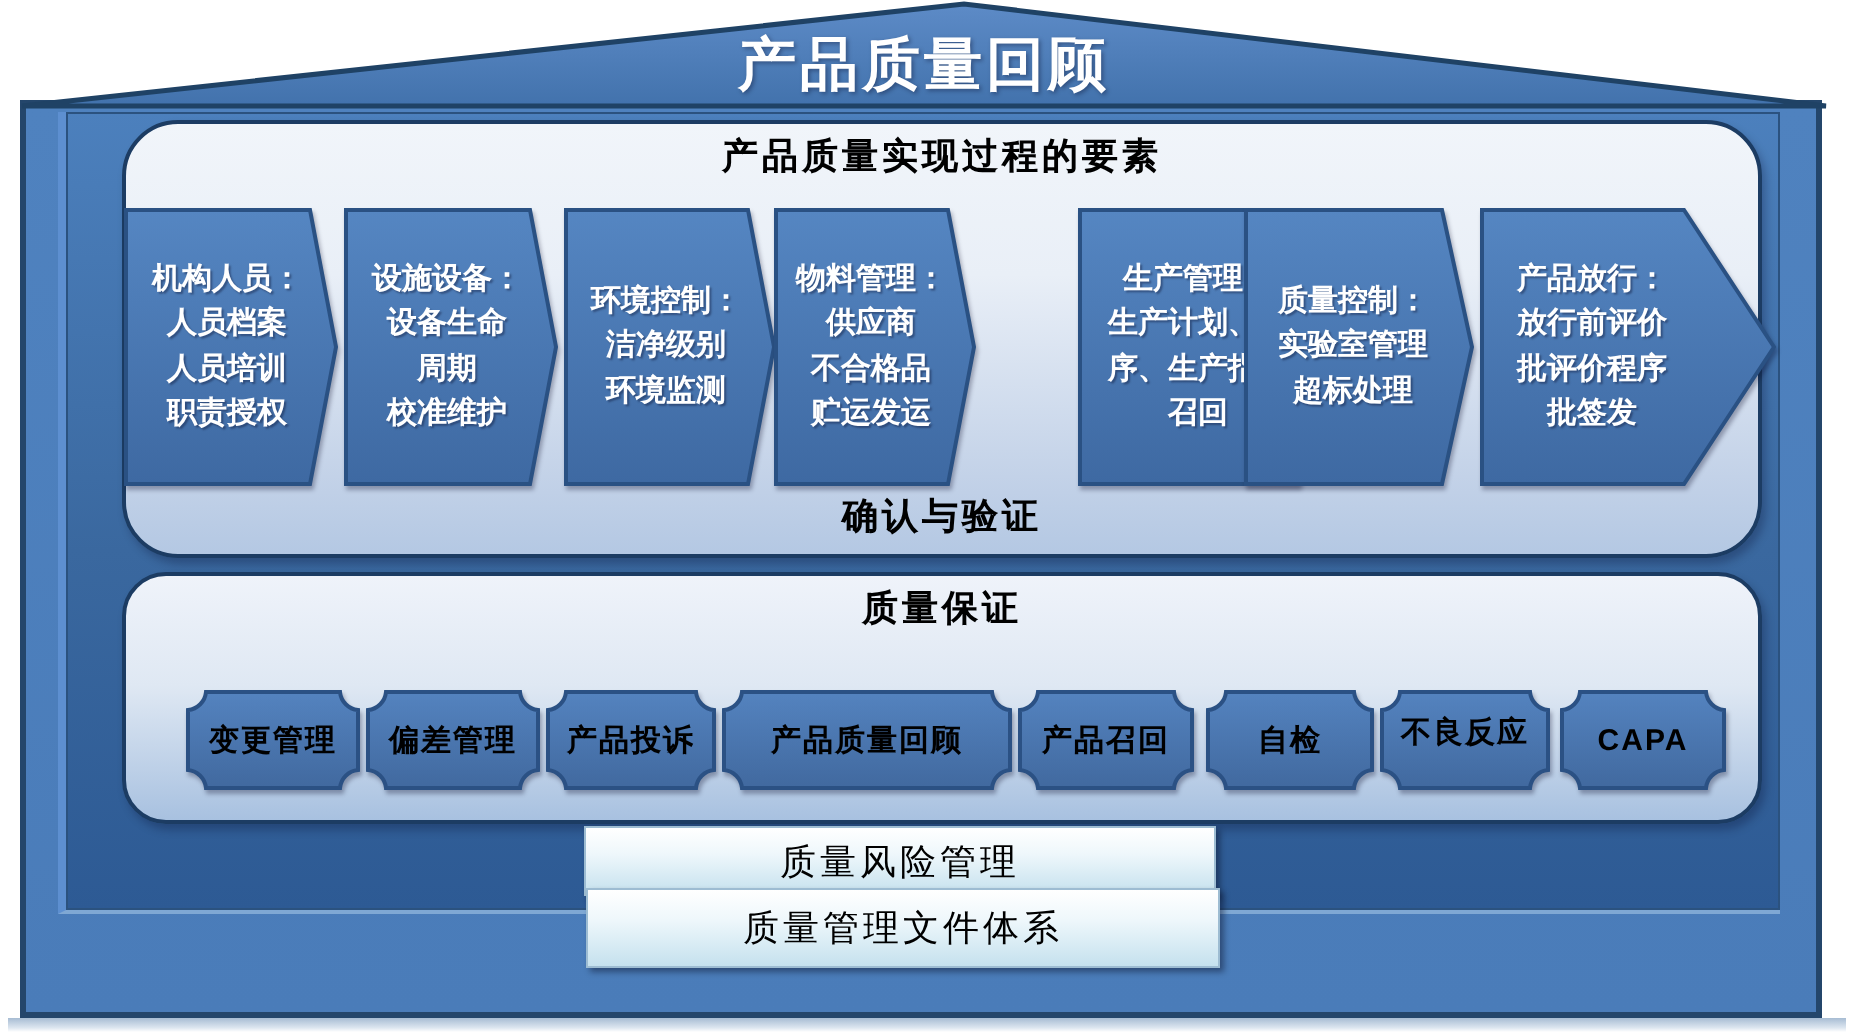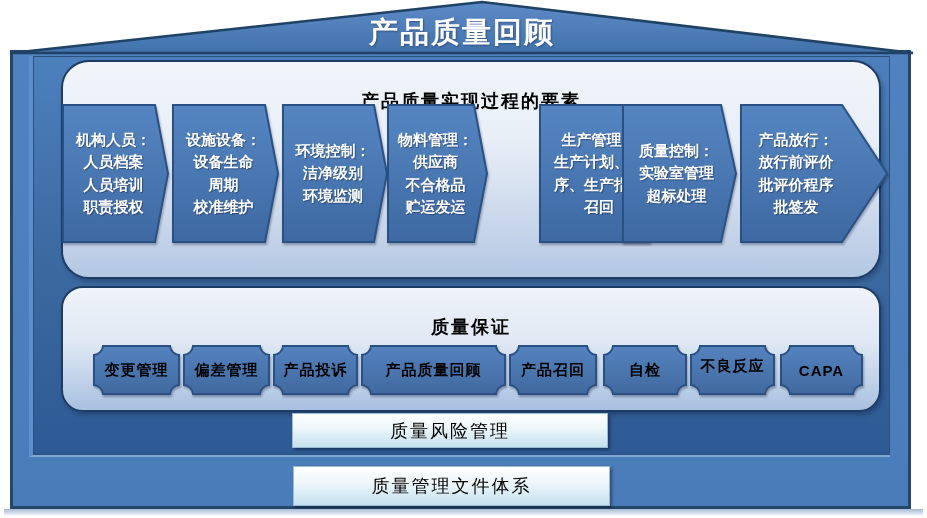--- a/index.html
+++ b/index.html
@@ -34,21 +34,21 @@
     left:61px;top:60px;width:820px;height:219px;border-radius:28px;
     background:linear-gradient(180deg,#f1f5fa 0%,#e9eff7 35%,#c3d2e8 82%,#b4c8e3 100%);
     box-shadow:2px 3px 4px rgba(0,0,30,.25);
   }
   .panel-bottom{
     left:61px;top:286px;width:820px;height:126px;border-radius:22px;
     background:linear-gradient(180deg,#eff3fa 0%,#dfe8f3 45%,#a8c1e0 100%);
     box-shadow:2px 3px 4px rgba(0,0,30,.25);
   }
   .panel-title{
-    position:absolute;left:0;top:27px;width:100%;text-align:center;
+    position:absolute;left:0;top:4px;width:100%;text-align:center;
     font-size:18px;font-weight:bold;color:#000000;letter-spacing:2px;
   }
   .panel-footer{
     position:absolute;left:0;bottom:7px;width:100%;text-align:center;
     font-size:18px;font-weight:bold;color:#000000;letter-spacing:2px;
   }
   
   .arrow,.plaque{position:absolute;}
   .arrow svg,.plaque svg{
     position:absolute;left:0;top:0;
@@ -66,21 +66,21 @@
     font-size:15px;font-weight:bold;color:#000000;letter-spacing:1px;border-radius:24px;
   }
   
   .bar{
     position:absolute;box-sizing:border-box;text-align:center;
     background:linear-gradient(180deg,#ffffff 0%,#eef7fb 40%,#c5e1ee 100%);
     border:1px solid #9dbcd2;box-shadow:2px 2px 3px rgba(0,0,20,.4);
     font-weight:normal;color:#000000;font-size:18px;letter-spacing:2px;
   }
   .bar-risk{left:292px;top:413px;width:316px;height:35px;line-height:34px;}
-  .bar-doc{left:293px;top:466px;width:317px;height:40px;line-height:39px;}
+  .bar-doc{left:293px;top:444px;width:317px;height:40px;line-height:39px;}
   .ground-shadow{
     position:absolute;left:4px;top:509px;width:919px;height:7px;
     background:linear-gradient(180deg,#a7bcd3 0%,#dde6f0 70%,#ffffff 100%);
   }
 </style>
 </head>
 <body>
 
 <div class="stage">
 
@@ -104,20 +104,21 @@
   <div class="house-body"></div>
   <div class="inner-panel"></div>
 
   <svg class="roof-svg" width="927" height="56">
     <polygon points="11,53 482,2 913,53" fill="url(#roofGrad)" stroke="#1f4265" stroke-width="2.5"></polygon>
   </svg>
   <div class="house-title">产品质量回顾</div>
 
   <div class="panel panel-top">
     <div class="panel-title">产品质量实现过程的要素</div>
+    <div class="panel-footer">确认与验证</div>
   </div>
   <div id="arrow-row">
       <div class="arrow" style="left: 62px; top: 104px; width: 107px; height: 139px;">
         <svg width="107" height="139" viewBox="0 0 107 139">
           <polygon points="1,1 93,1 106,69.5 93,138 1,138" fill="url(#arrowGrad)" stroke="#2a5183" stroke-width="2"></polygon>
         </svg>
         <div class="arrow-label" style="padding-right:4px">机构人员：
 人员档案
 人员培训
 职责授权</div>

